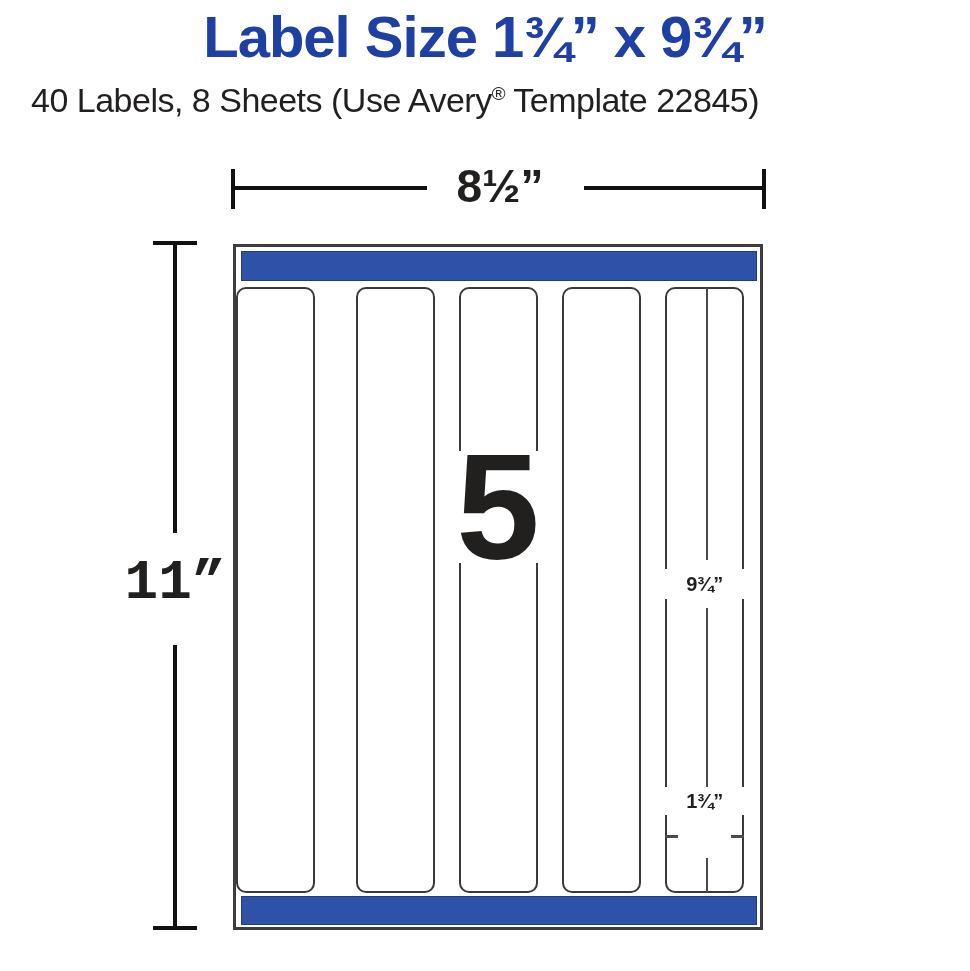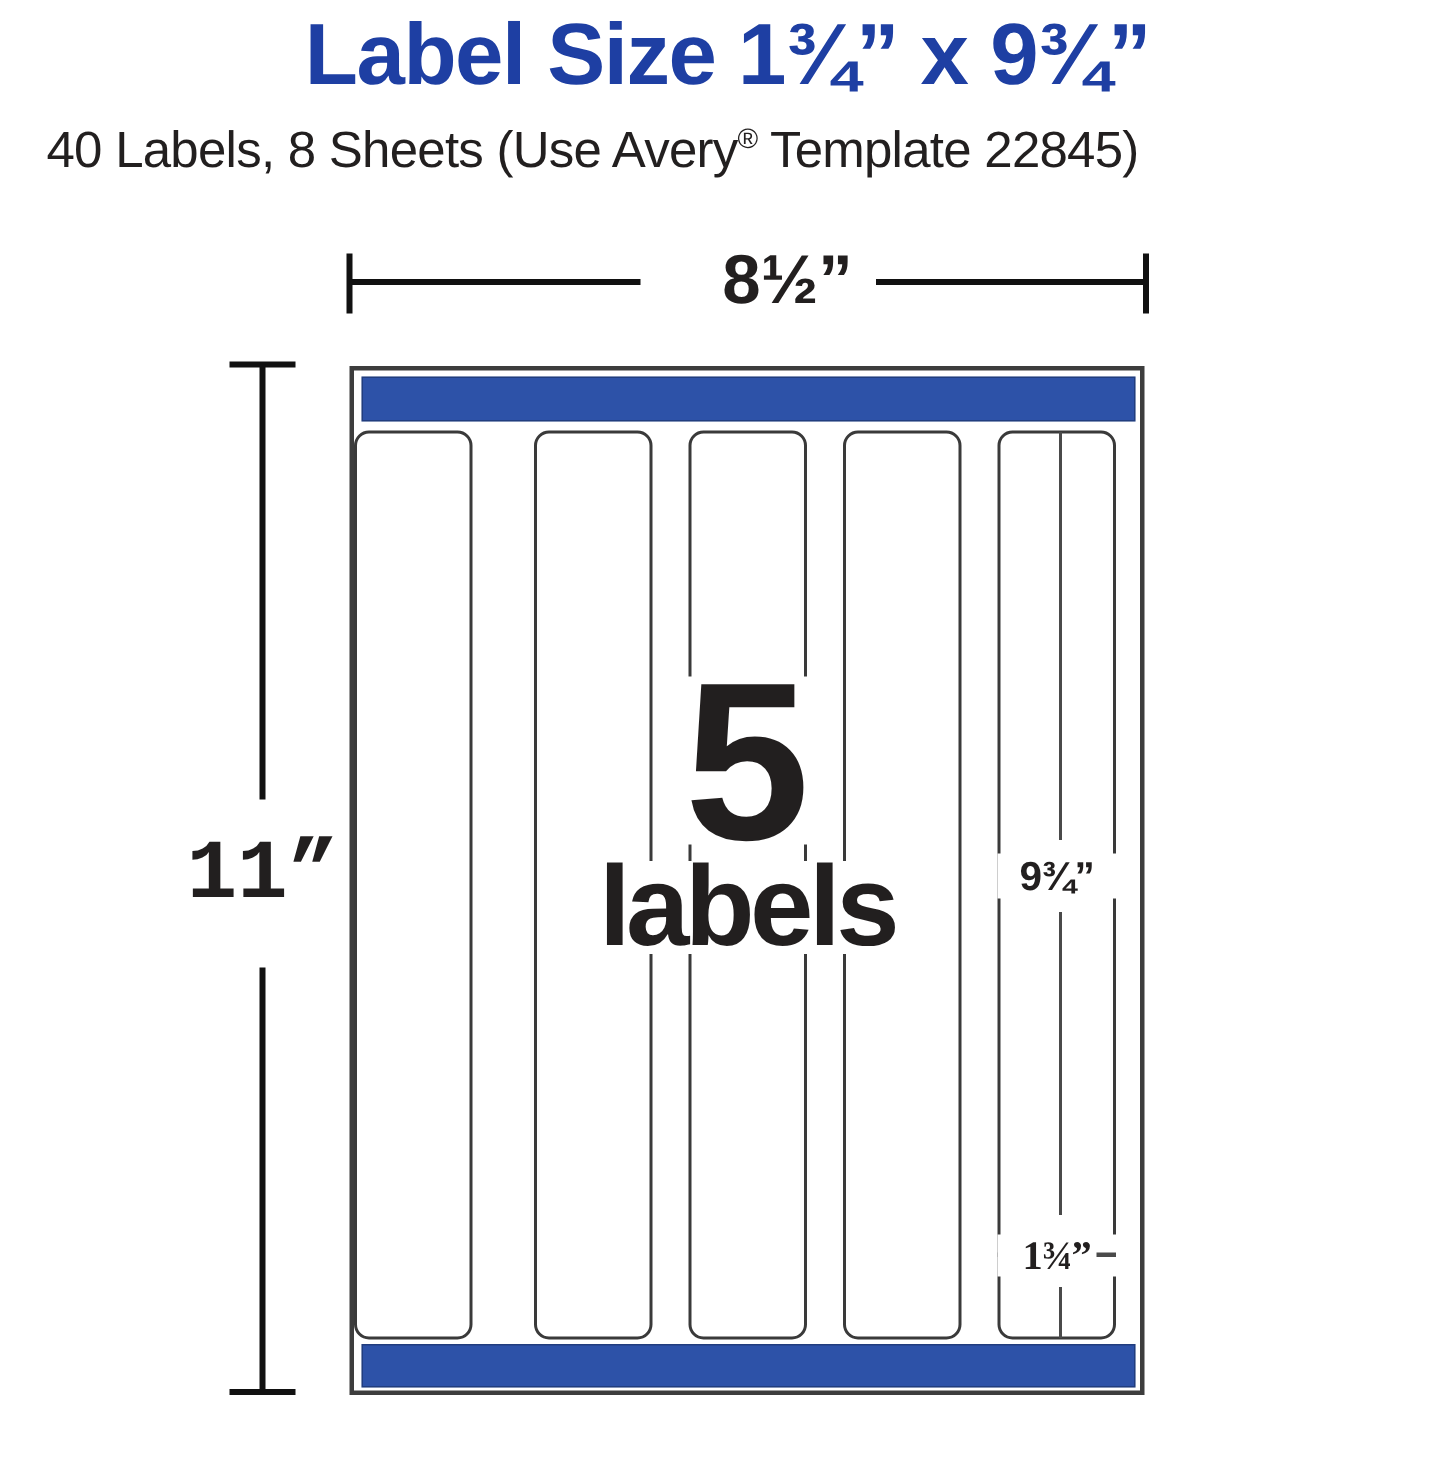--- a/index.html
+++ b/index.html
@@ -19,21 +19,21 @@
   }
   .subtitle sup{font-size:0.55em;vertical-align:super;line-height:0;}
   
   .dim{position:absolute;background:#111111;}
   .dim-label{position:absolute;text-align:center;font-weight:700;}
   
   .wd-tick-l{left:231px;top:169px;width:4px;height:40px;}
   .wd-tick-r{left:762px;top:169px;width:4px;height:40px;}
   .wd-line-l{left:233px;top:186px;width:194px;height:4px;}
   .wd-line-r{left:584px;top:186px;width:181px;height:4px;}
-  .wd-label{left:440px;top:160px;width:170px;font-size:46px;line-height:52px;}
+  .wd-label{left:415px;top:160px;width:170px;font-size:46px;line-height:52px;}
   
   .hd-cap-t{left:153px;top:241px;width:44px;height:4px;}
   .hd-cap-b{left:153px;top:926px;width:44px;height:4px;}
   .hd-line-t{left:173px;top:243px;width:4px;height:290px;}
   .hd-line-b{left:173px;top:645px;width:4px;height:283px;}
   .hd-label{left:105px;top:552px;width:140px;font-size:56px;line-height:62px;font-family:Liberation Mono, monospace;}
   
   .sheet{
     position:absolute;left:233px;top:244px;width:530px;height:686px;
     background:#ffffff;border:3px solid #3d3d3d;box-sizing:border-box;
@@ -53,24 +53,24 @@
   .lc:nth-of-type(3){left:223px;}
   .lc:nth-of-type(4){left:326px;}
   .lc:nth-of-type(5){left:429px;}
   
   .l5-line{position:absolute;left:470px;width:2px;background:#4a4a4a;}
   .l5-line.a{top:41px;height:272px;}
   .l5-line.b{top:361px;height:202px;}
   .l5-line.c{top:611px;height:34px;}
   .l5-text{
     position:absolute;left:429px;width:79px;text-align:center;
-    font-size:27px;font-weight:600;letter-spacing:-0.5px;background:#ffffff;
+    font-size:20px;font-weight:600;letter-spacing:-0.5px;background:#ffffff;
   }
   .l5-text.h{top:322px;line-height:30px;}
-  .l5-text.w{top:576px;line-height:28px;font-family:Liberation Serif, serif;}
+  .l5-text.w{top:540px;line-height:28px;}
   .l5-dash{position:absolute;top:588px;height:3px;width:13px;background:#4a4a4a;}
   .l5-dash.left{left:429px;}
   .l5-dash.right{left:495px;}
   
   .center-text{position:absolute;left:0;top:204px;width:100%;text-align:center;}
   .center-text .ln{display:block;}
   .center-text span{
     display:inline-block;background:#ffffff;color:var(--text-black,#221f1f);
     font-weight:700;
   }
@@ -116,19 +116,18 @@
     <div class="l5-line a"></div>
     <div class="l5-text h">9¾”</div>
     <div class="l5-line b"></div>
     <div class="l5-dash left"></div>
     <div class="l5-text w">1¾”</div>
     <div class="l5-dash right"></div>
     <div class="l5-line c"></div>
 
     <div class="center-text">
       <div class="ln ct-count"><span>5</span></div>
-      <div class="ln ct-w1"><span>labels</span></div>
     </div>
 
     <div class="bar bottom"></div>
   </div>
 
 </div>
 
 </body></html>

